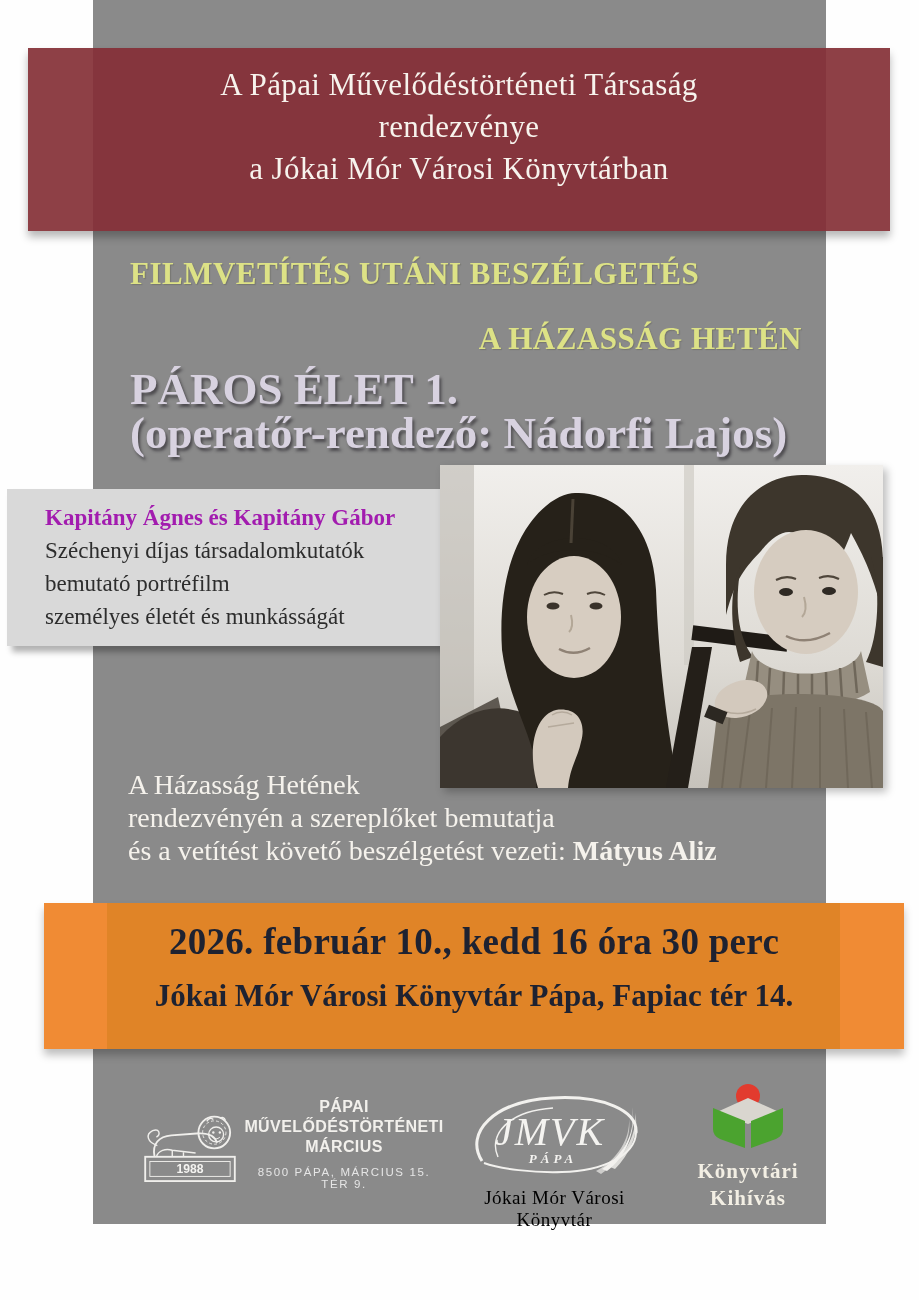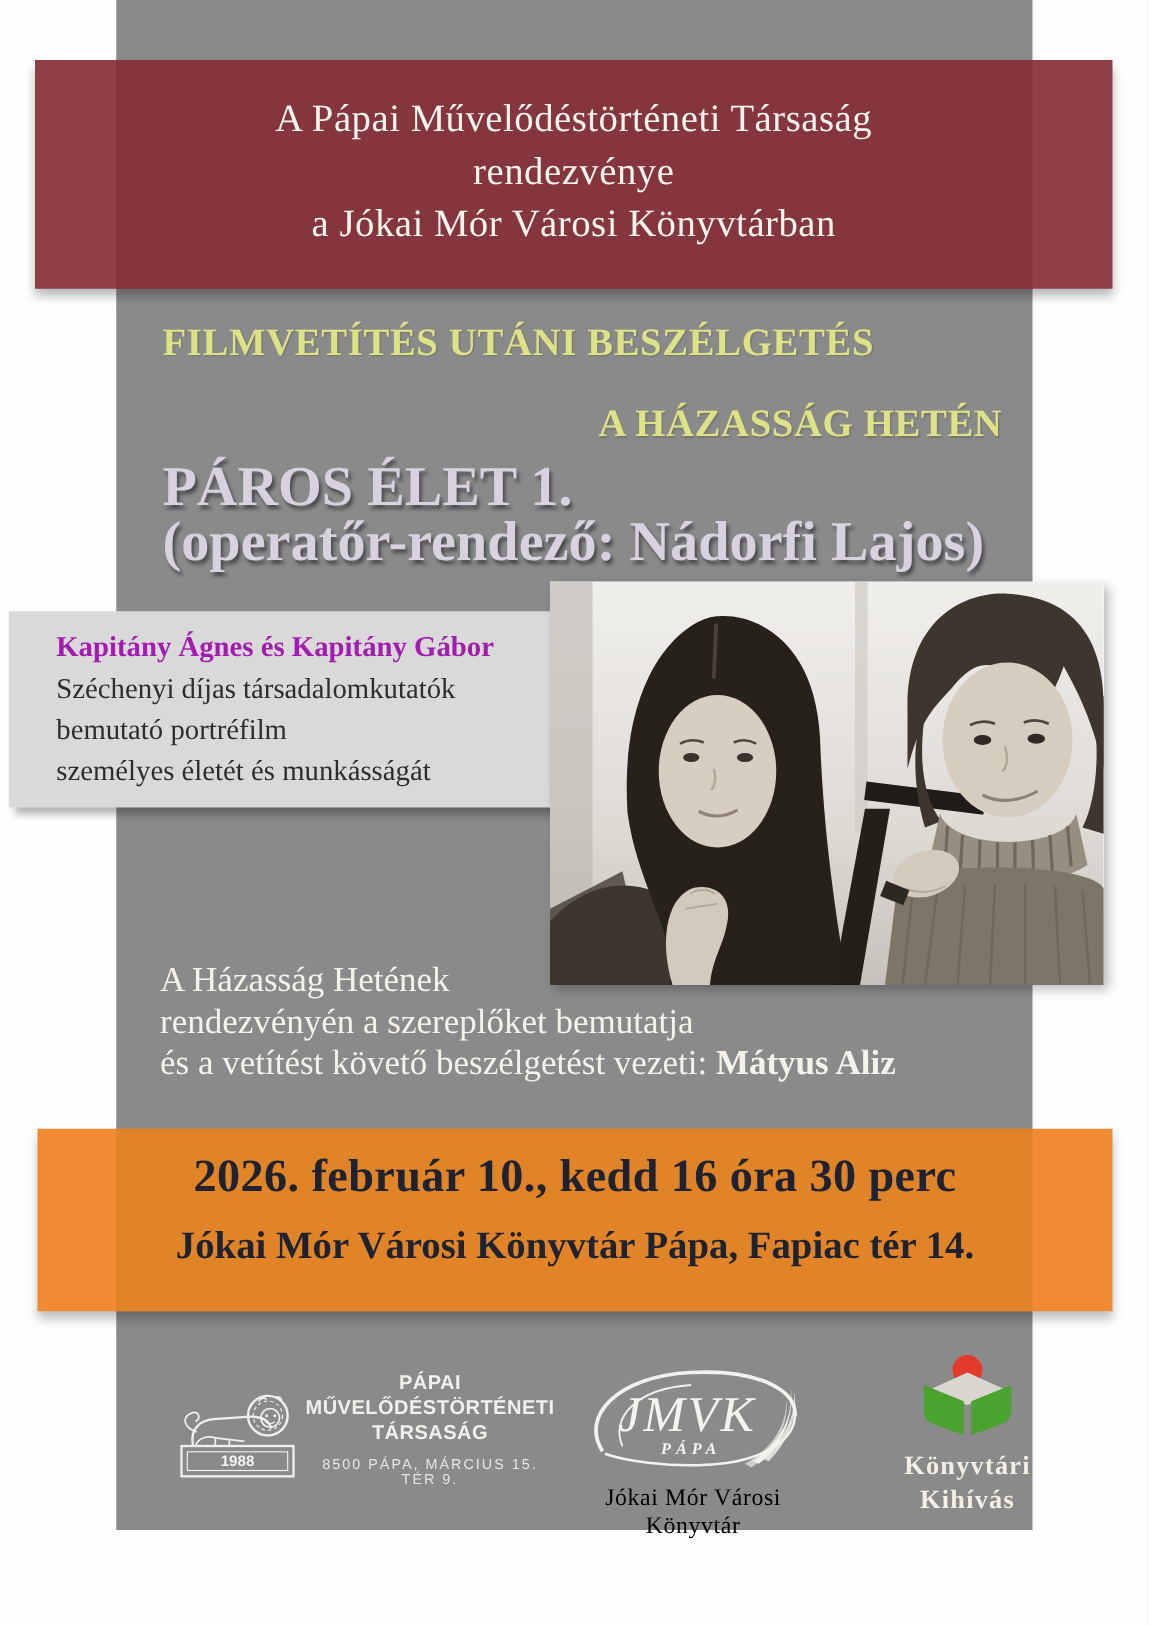--- a/index.html
+++ b/index.html
@@ -7,21 +7,21 @@
     position:relative;width:919px;height:1300px;background:#fefefe;overflow:hidden;
     font-family:"Liberation Serif",serif;
   }
   .gray-band{position:absolute;left:93px;top:0;width:733px;height:1224px;background:var(--gray,#8a8a8a);}
 
   
   .maroon-banner{position:absolute;left:28px;top:48px;width:862px;height:183px;
     background:var(--maroon-bright,#8e4046);box-shadow:0 6px 8px rgba(0,0,0,.28);}
   .maroon-inner{position:absolute;left:65px;top:0;width:733px;height:100%;background:var(--maroon-deep,#85353d);}
   .header-text{position:relative;z-index:1;text-align:center;color:#f7f3ed;
-    font-size:31px;line-height:42px;padding-top:26px;letter-spacing:.4px;}
+    font-size:31px;line-height:42px;padding-top:16px;letter-spacing:.4px;}
   .header-text p{margin:0;}
 
   
   .sub-line{position:absolute;font-weight:bold;font-size:31px;color:var(--yellowgreen,#dde286);
     letter-spacing:.5px;white-space:nowrap;text-shadow:1px 1px 1px rgba(60,60,40,.25);}
   .sub1{left:130px;top:256px;}
   .sub2{right:117px;top:321px;}
 
   
   .film-line{position:absolute;font-weight:bold;font-size:45px;color:var(--lavender,#d8d2e0);
@@ -41,39 +41,39 @@
     box-shadow:4px 4px 8px rgba(0,0,0,.25);}
   .photo-wrap svg{display:block;}
 
   
   .host{position:absolute;left:128px;top:768px;font-size:28px;line-height:33px;
     color:#f5f2ec;white-space:nowrap;}
   .host p{margin:0;}
   .host b{font-weight:bold;}
 
   
-  .orange-banner{position:absolute;left:30px;top:903px;width:860px;height:146px;
+  .orange-banner{position:absolute;left:44px;top:903px;width:860px;height:146px;
     background:var(--orange-bright,#f08b34);box-shadow:0 6px 8px rgba(0,0,0,.25);}
   .orange-inner{position:absolute;left:63px;top:0;width:733px;height:100%;background:var(--orange-deep,#e08427);}
   .event-date{position:relative;z-index:1;margin:17px 0 0;text-align:center;font-weight:bold;
     font-size:37px;color:var(--ink,#1e2231);letter-spacing:.3px;}
   .event-loc{position:relative;z-index:1;margin:15px 0 0;text-align:center;font-weight:bold;
     font-size:31px;color:var(--ink,#1e2231);}
 
   
   .lion-logo{position:absolute;left:134px;top:1090px;}
   .society{position:absolute;left:244px;top:1097px;width:200px;text-align:center;
     color:#f2f0ec;font-family:"Liberation Sans",sans-serif;}
   .society .name{margin:0;font-weight:bold;font-size:16px;line-height:20px;letter-spacing:.4px;}
   .society .addr{margin:9px 0 0;font-size:11.5px;letter-spacing:1.6px;color:rgba(255,255,255,.78);}
 
   .jmvk{position:absolute;left:452px;top:1083px;width:205px;text-align:center;}
   .jmvk-caption{margin:0;font-size:19px;letter-spacing:.5px;color:#000000;}
 
-  .challenge{position:absolute;left:718px;top:1082px;width:112px;text-align:center;}
+  .challenge{position:absolute;left:692px;top:1082px;width:112px;text-align:center;}
   .challenge-caption{margin:4px 0 0;font-weight:bold;font-size:21px;line-height:27px;
     letter-spacing:1px;color:#f3efe4;}
   .challenge-caption p{margin:0;}
 </style>
 </head>
 <body>
 
 <div class="poster">
 
   <div class="gray-band"></div>
@@ -184,21 +184,21 @@
       </g>
       <circle cx="85" cy="42" r="1.3" fill="#f0efec"></circle>
       <circle cx="92" cy="42" r="1.3" fill="#f0efec"></circle>
       <text x="60" y="85" text-anchor="middle" font-family="Liberation Sans, sans-serif" font-size="13" font-weight="bold" fill="#f4f3f0">1988</text>
     </svg>
   </div>
 
   <div class="society">
     <p class="name">PÁPAI</p>
     <p class="name">MŰVELŐDÉSTÖRTÉNETI</p>
-    <p class="name">TÁRSASÁG</p>
+    <p class="name">MÁRCIUS</p>
     <p class="addr">8500 PÁPA, MÁRCIUS 15. TÉR 9.</p>
   </div>
 
   <div class="jmvk">
     <svg width="205" height="100" viewBox="0 0 205 100">
       <g fill="none" stroke="#f2f1ee">
         <path d="M30,78 C12,50 42,18 100,15 C152,12 186,28 184,50" stroke-width="3"></path>
         <path d="M184,50 C183,72 152,88 110,89 C82,90 48,86 32,80" stroke-width="2"></path>
         <path d="M46,74 C36,52 56,28 101,25" stroke-width="1.5"></path>
       </g>

